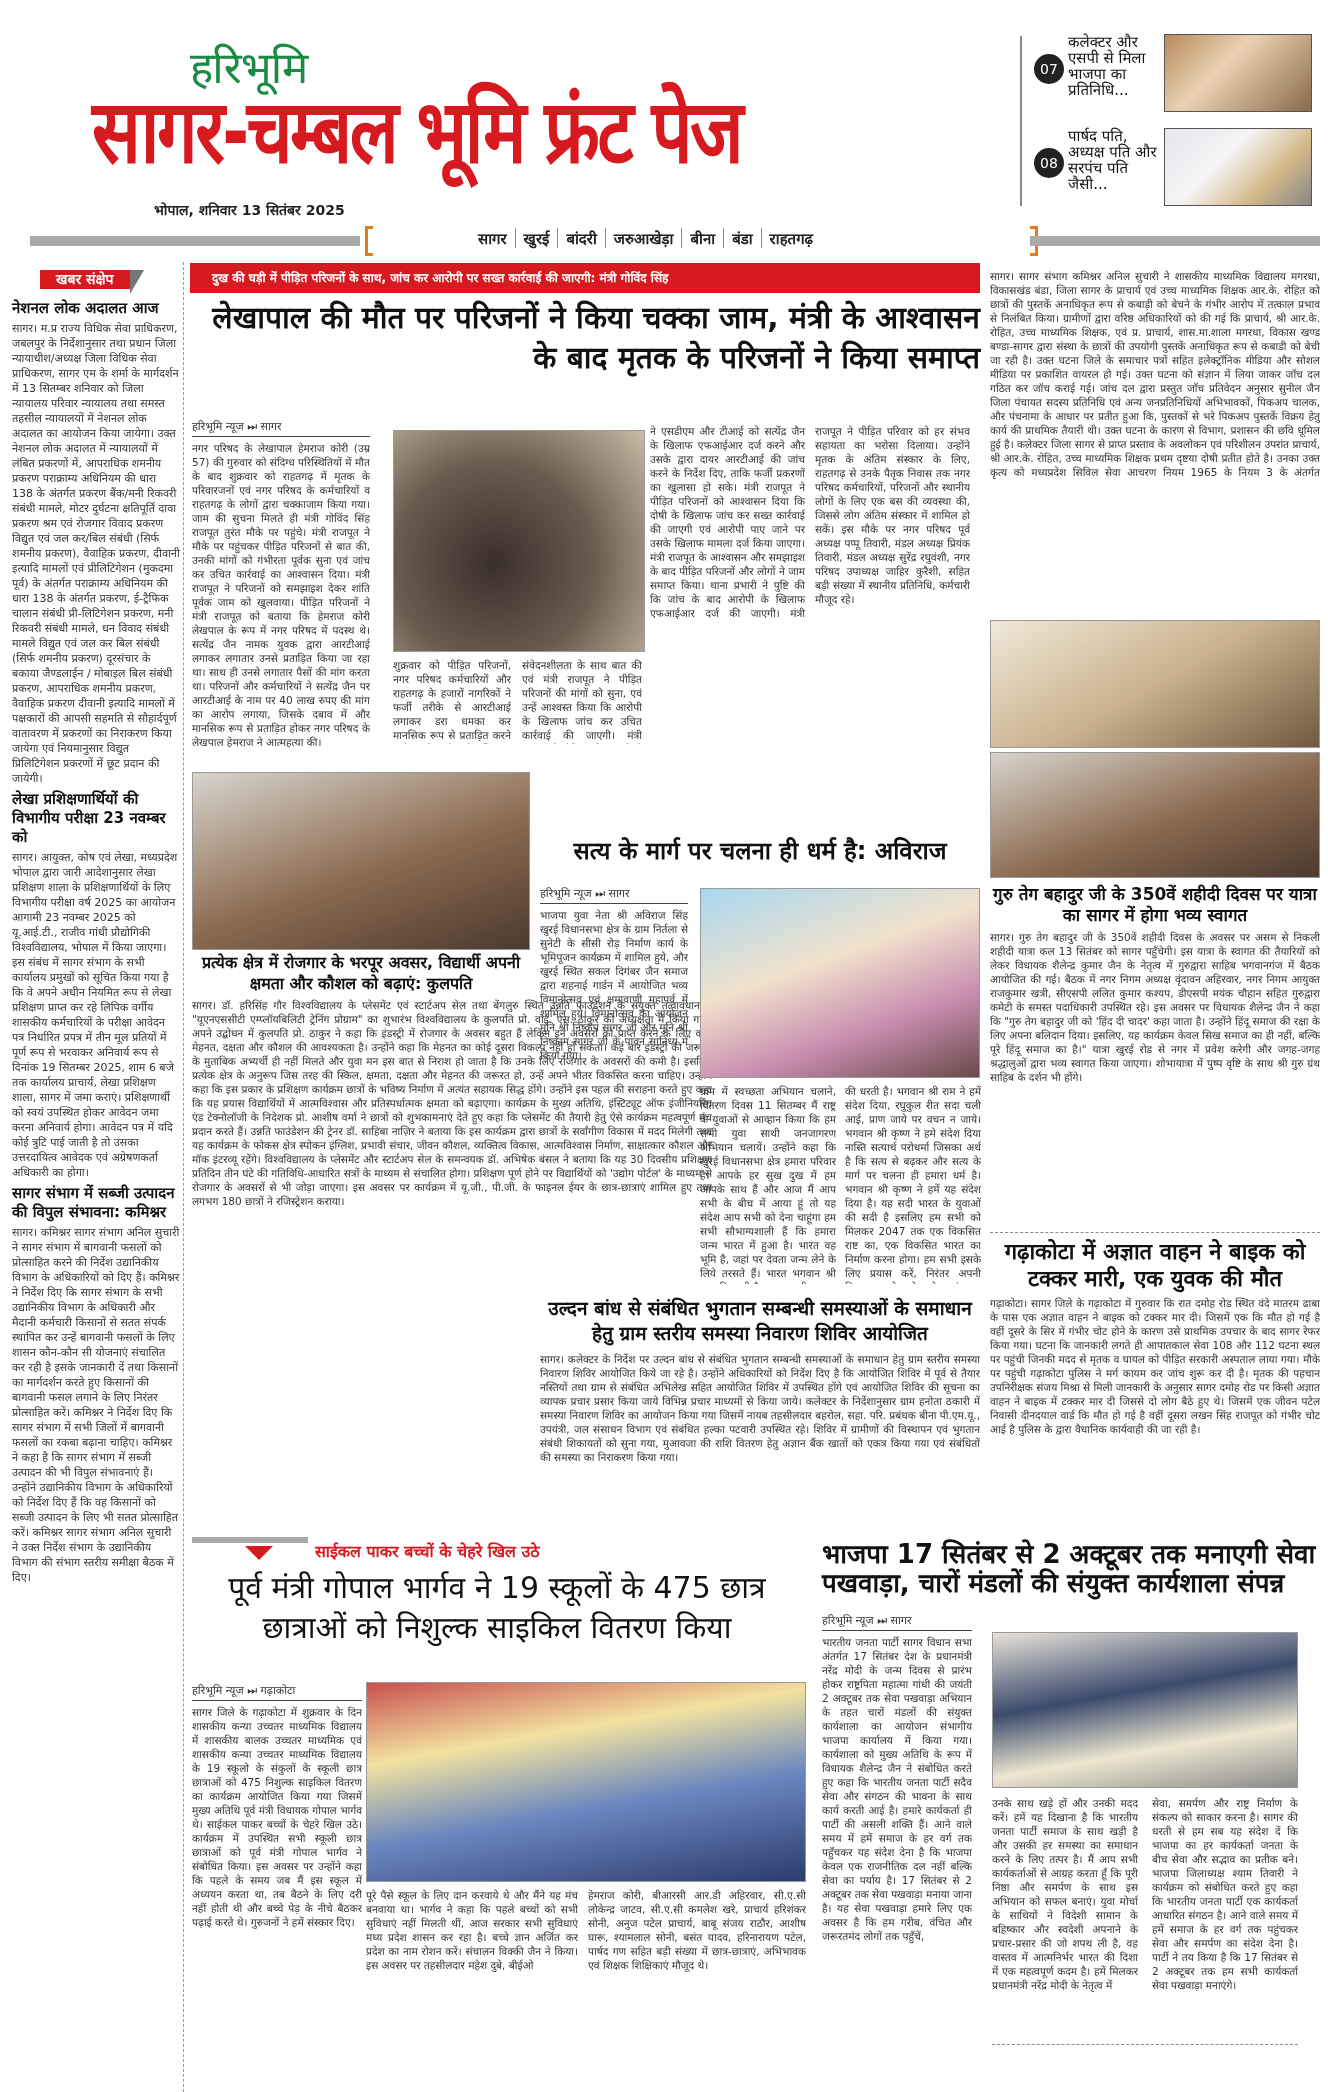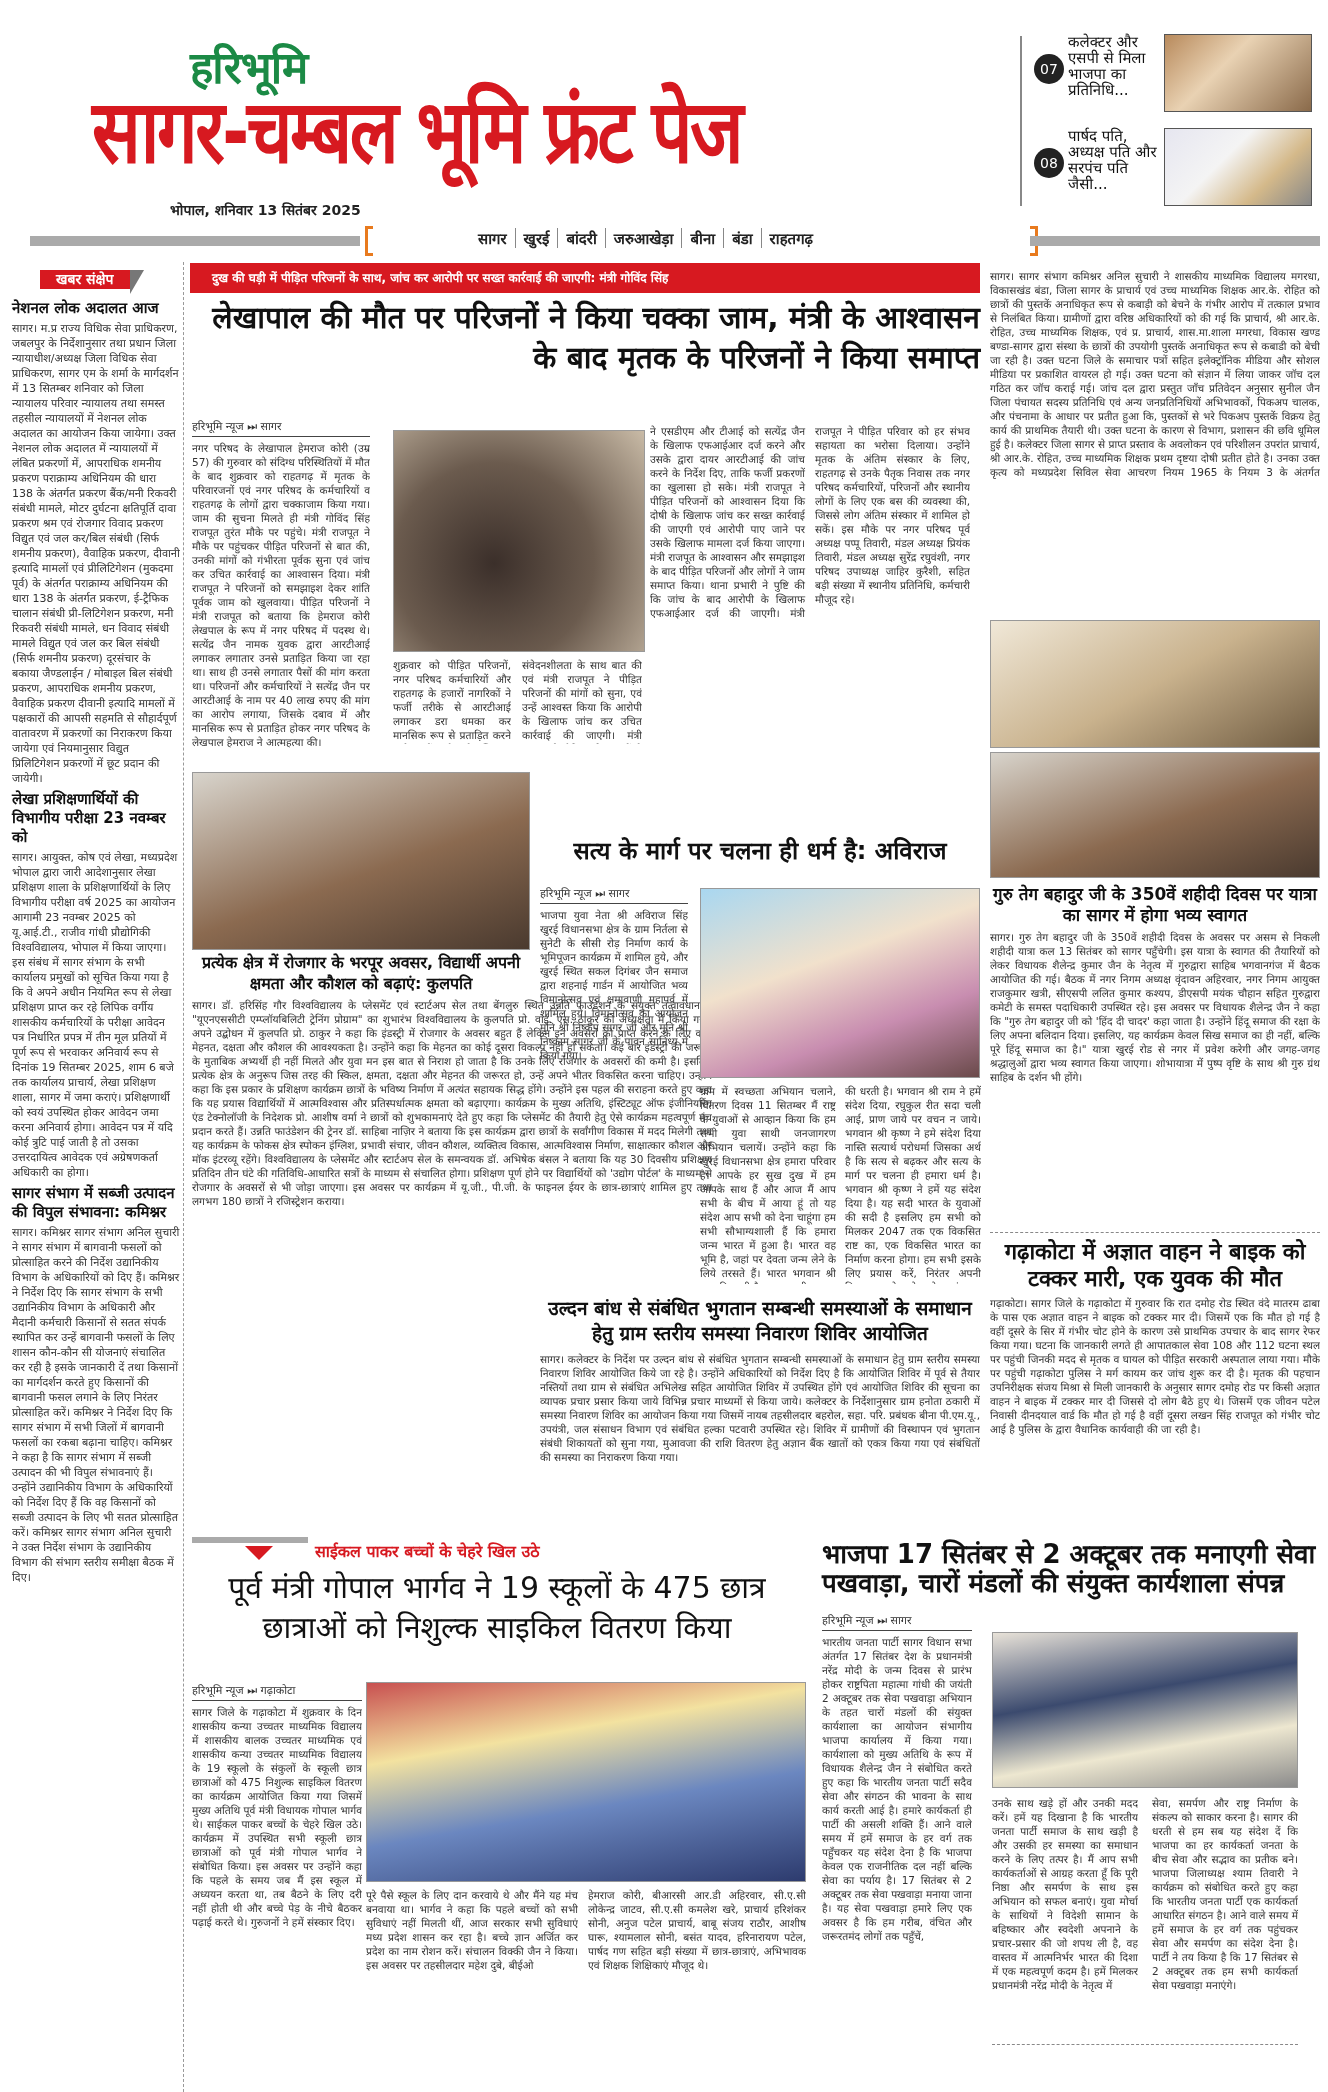--- a/index.html
+++ b/index.html
@@ -1,21 +1,21 @@
 <!DOCTYPE html>
 <html><head>
 <meta charset="utf-8">
 <style>
 *{box-sizing:border-box;margin:0;padding:0}
 html,body{width:1328px;height:2092px;background:#fff;overflow:hidden}
 body{position:relative;font-family:"DejaVu Sans","Liberation Sans",sans-serif;color:#222}
 .abs{position:absolute}
-.masthead-brand{left:190px;top:36px;font-size:44px;font-weight:bold;color:#1b8a45;font-family:"DejaVu Sans",sans-serif;letter-spacing:-1px}
+.masthead-brand{left:190px;top:36px;font-size:44px;font-weight:normal;color:#1b8a45;font-family:"DejaVu Sans",sans-serif;letter-spacing:-1px}
 .masthead-title{left:92px;top:88px;font-size:88px;font-weight:bold;color:#d71920;font-family:"DejaVu Sans Condensed","DejaVu Sans",sans-serif;letter-spacing:-3px;line-height:1;transform:scaleX(0.82);transform-origin:left top;white-space:nowrap}
-.dateline{left:170px;top:200px;font-size:14px;font-weight:bold;color:#222}
+.dateline{left:154px;top:200px;font-size:14px;font-weight:bold;color:#222}
 .nav-bar{left:30px;top:226px;width:1290px;height:36px}
 .nav-bar .grey-l{position:absolute;left:0;top:10px;width:330px;height:10px;background:#aaa}
 .nav-bar .grey-r{position:absolute;right:0;top:10px;width:290px;height:10px;background:#aaa}
 .nav-bar .brk-l{position:absolute;left:335px;top:0;width:8px;height:30px;border:3px solid #e87a1e;border-right:none}
 .nav-bar .brk-r{position:absolute;left:1000px;top:0;width:8px;height:30px;border:3px solid #e87a1e;border-left:none}
 .nav-links{position:absolute;left:440px;top:2px;display:flex;font-size:15px;font-weight:bold;color:#222}
 .nav-links span{padding:0 8px;border-left:1px solid #888}
 .nav-links span:first-child{border-left:none}
 .promo{left:1020px;top:30px;width:300px;height:180px}
 .promo .divider{position:absolute;left:0;top:6px;width:2px;height:170px;background:#888}

